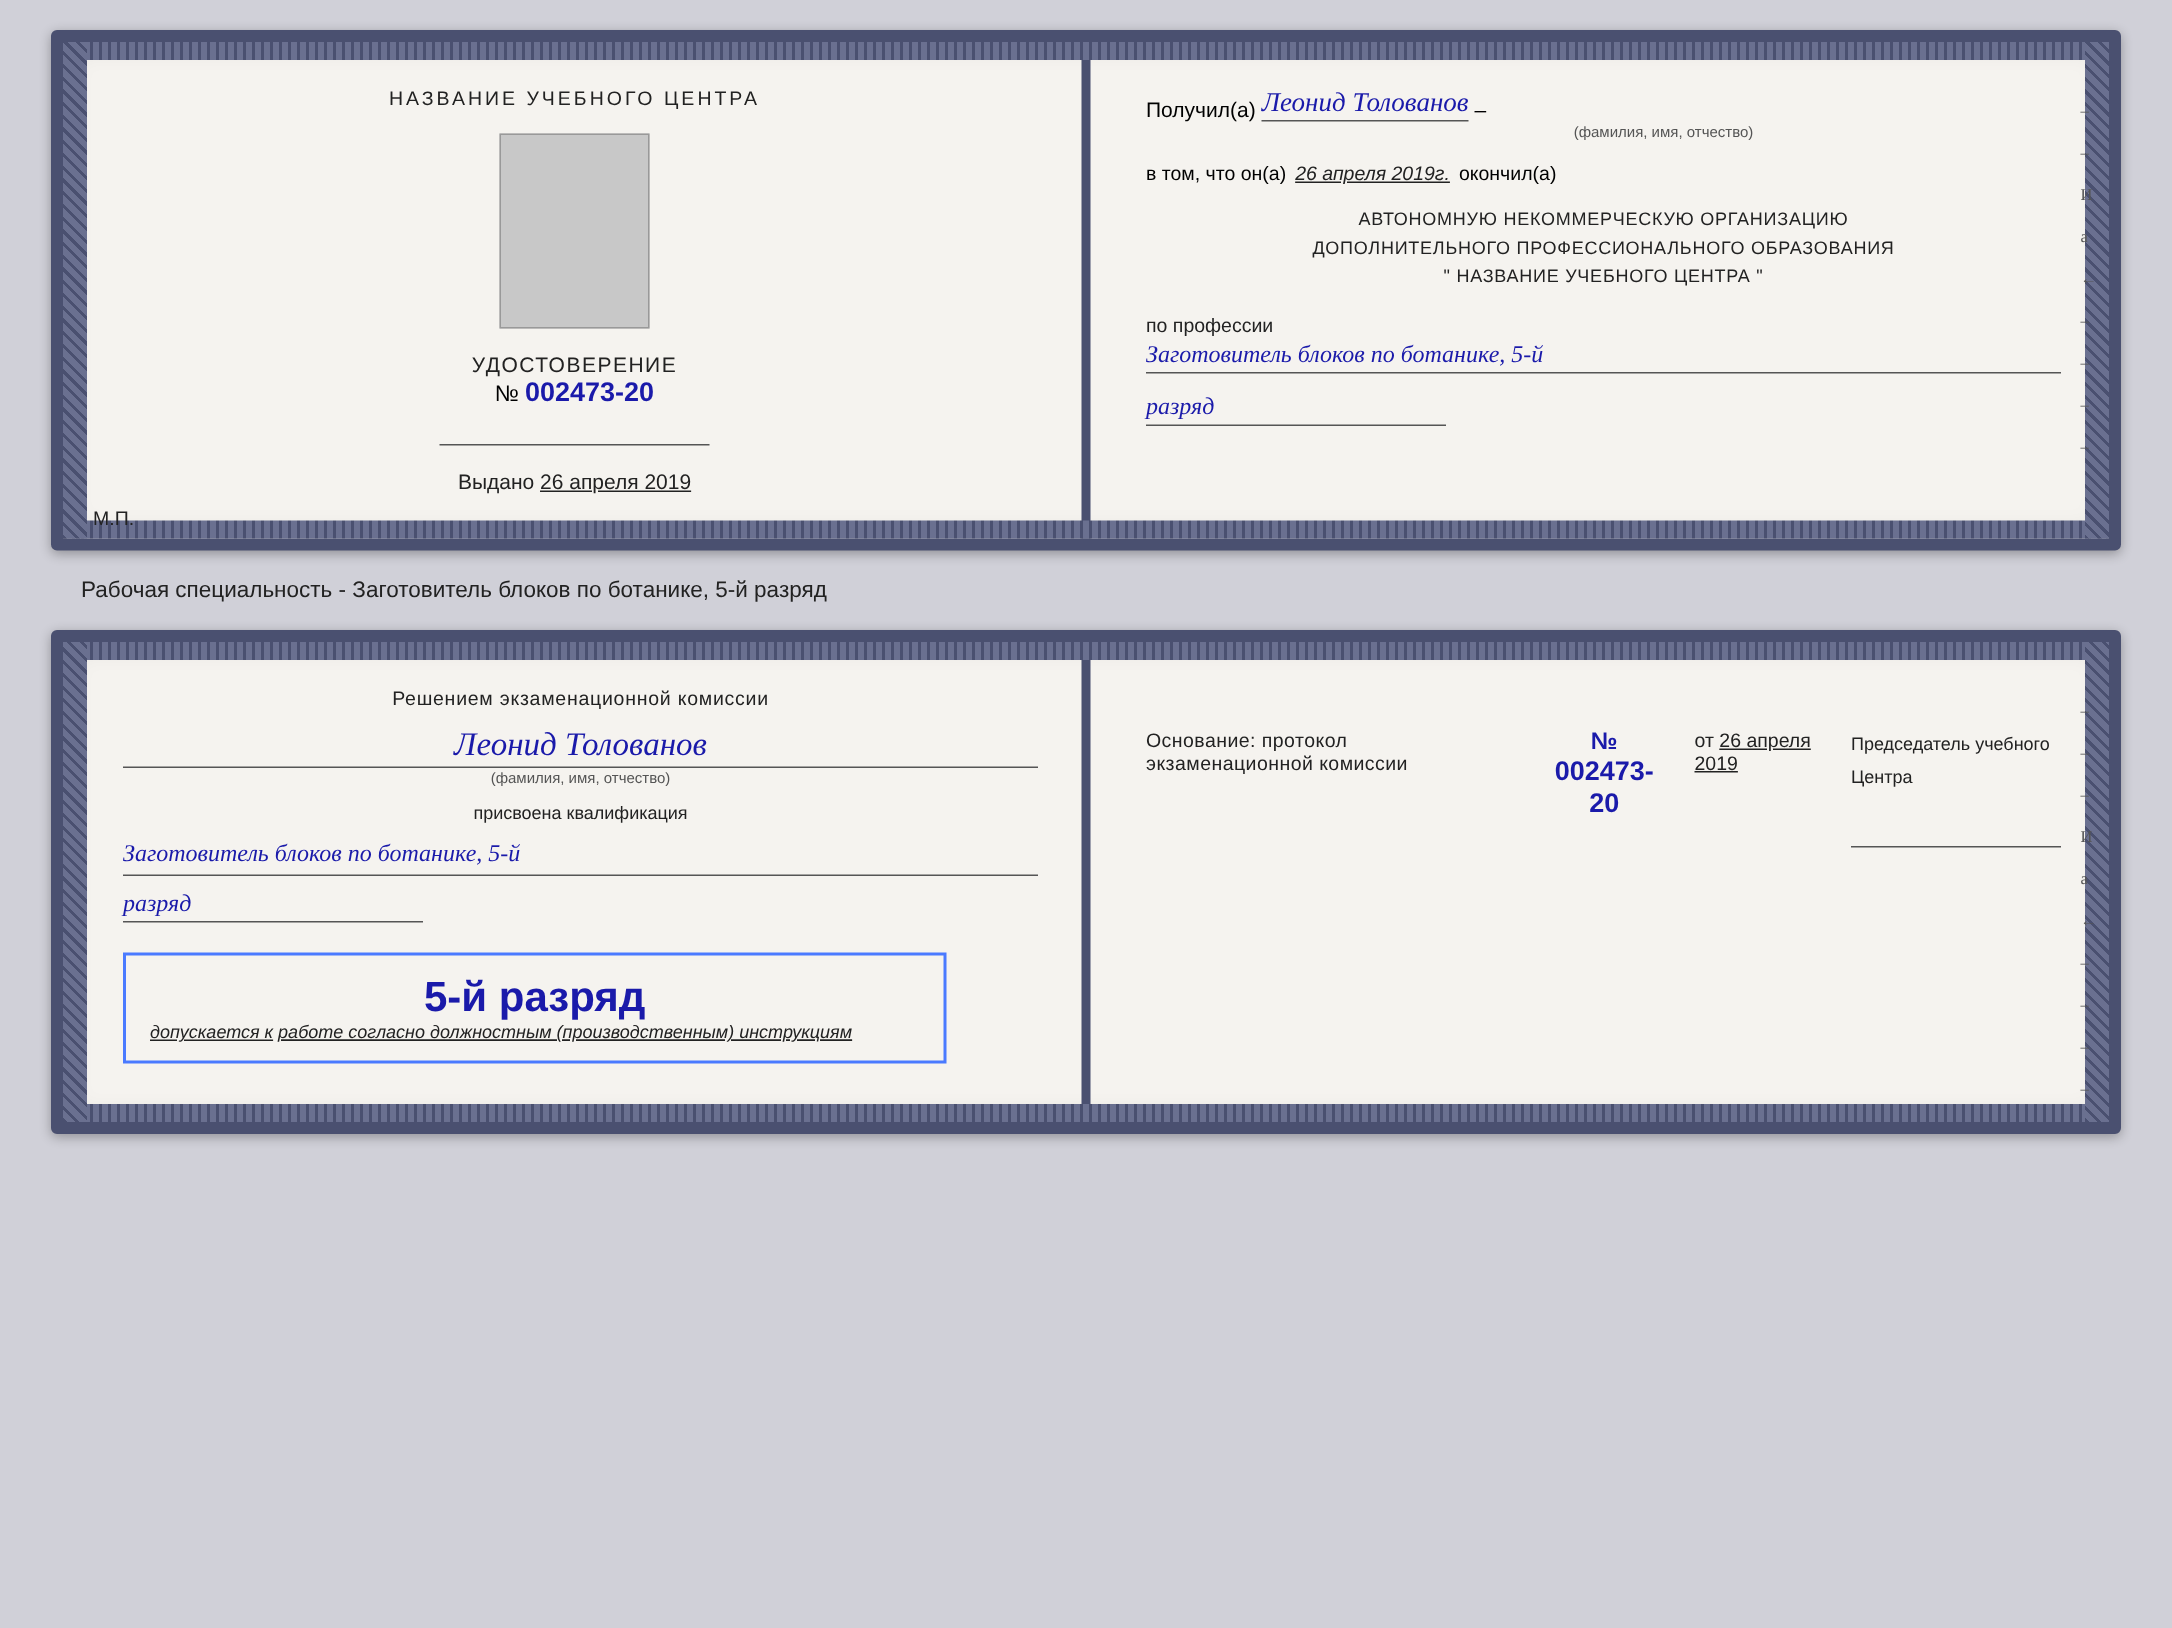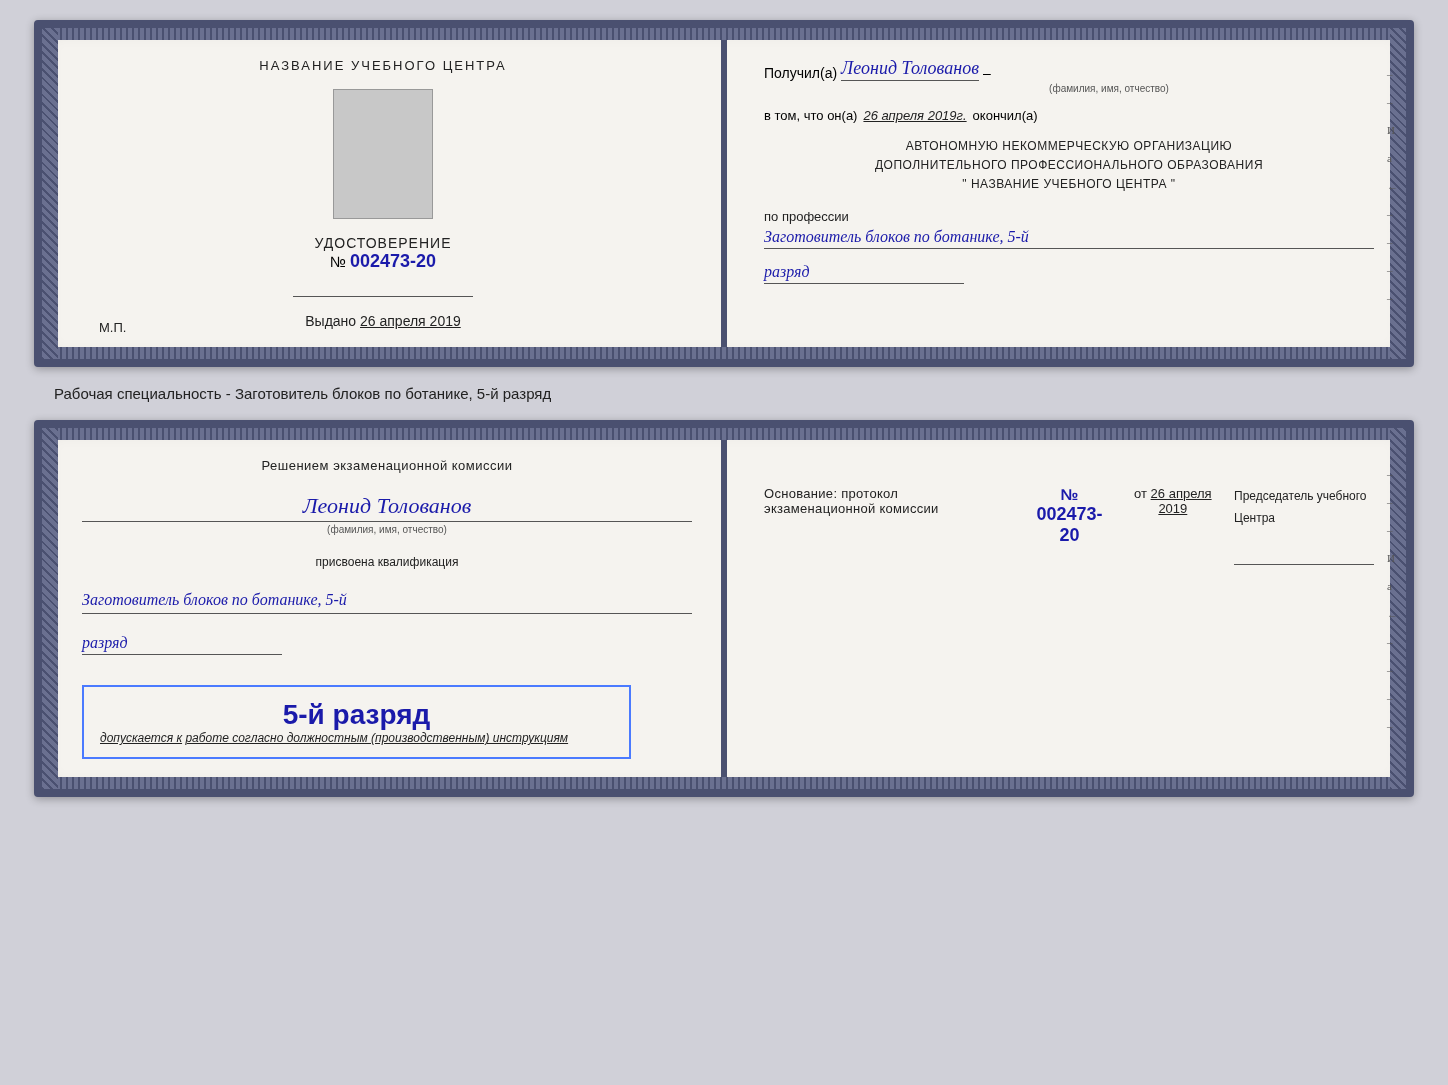--- a/index.html
+++ b/index.html
@@ -107,23 +107,22 @@
       color: #222;
       font-family: Arial, sans-serif;
       text-decoration: underline;
     }
 
     .mp-label {
       font-size: 13px;
       color: #222;
       font-family: Arial, sans-serif;
       position: absolute;
-      bottom: 24px;
+      bottom: 6px;
       left: 20px;
-      margin-left: 37px;
     }
 
     
     .right-block {
       display: flex;
       flex-direction: column;
       gap: 14px;
       font-family: Arial, sans-serif;
       font-size: 13px;
     }
@@ -220,21 +219,21 @@
       font-size: 15px;
       color: #222;
       font-family: Arial, sans-serif;
       align-self: flex-start;
       margin-left: 34px;
     }
 
     
     .bottom-card .doc-left {
       justify-content: flex-start;
-      gap: 20px;
+      gap: 10px;
       padding-top: 28px;
     }
 
     .decision-text {
       font-size: 13px;
       font-family: Arial, sans-serif;
       text-align: center;
       letter-spacing: 0.5px;
       color: #222;
     }
@@ -314,21 +313,20 @@
     .protocol-number {
       font-size: 18px;
       color: #1a1aaa;
       font-family: Arial, sans-serif;
       font-weight: bold;
       text-align: center;
     }
 
     .from-date {
       font-size: 13px;
-      text-align: center;
     }
 
     .from-date-underline {
       text-decoration: underline;
     }
 
     .sign-block {
       font-size: 12px;
       line-height: 1.8;
     }

